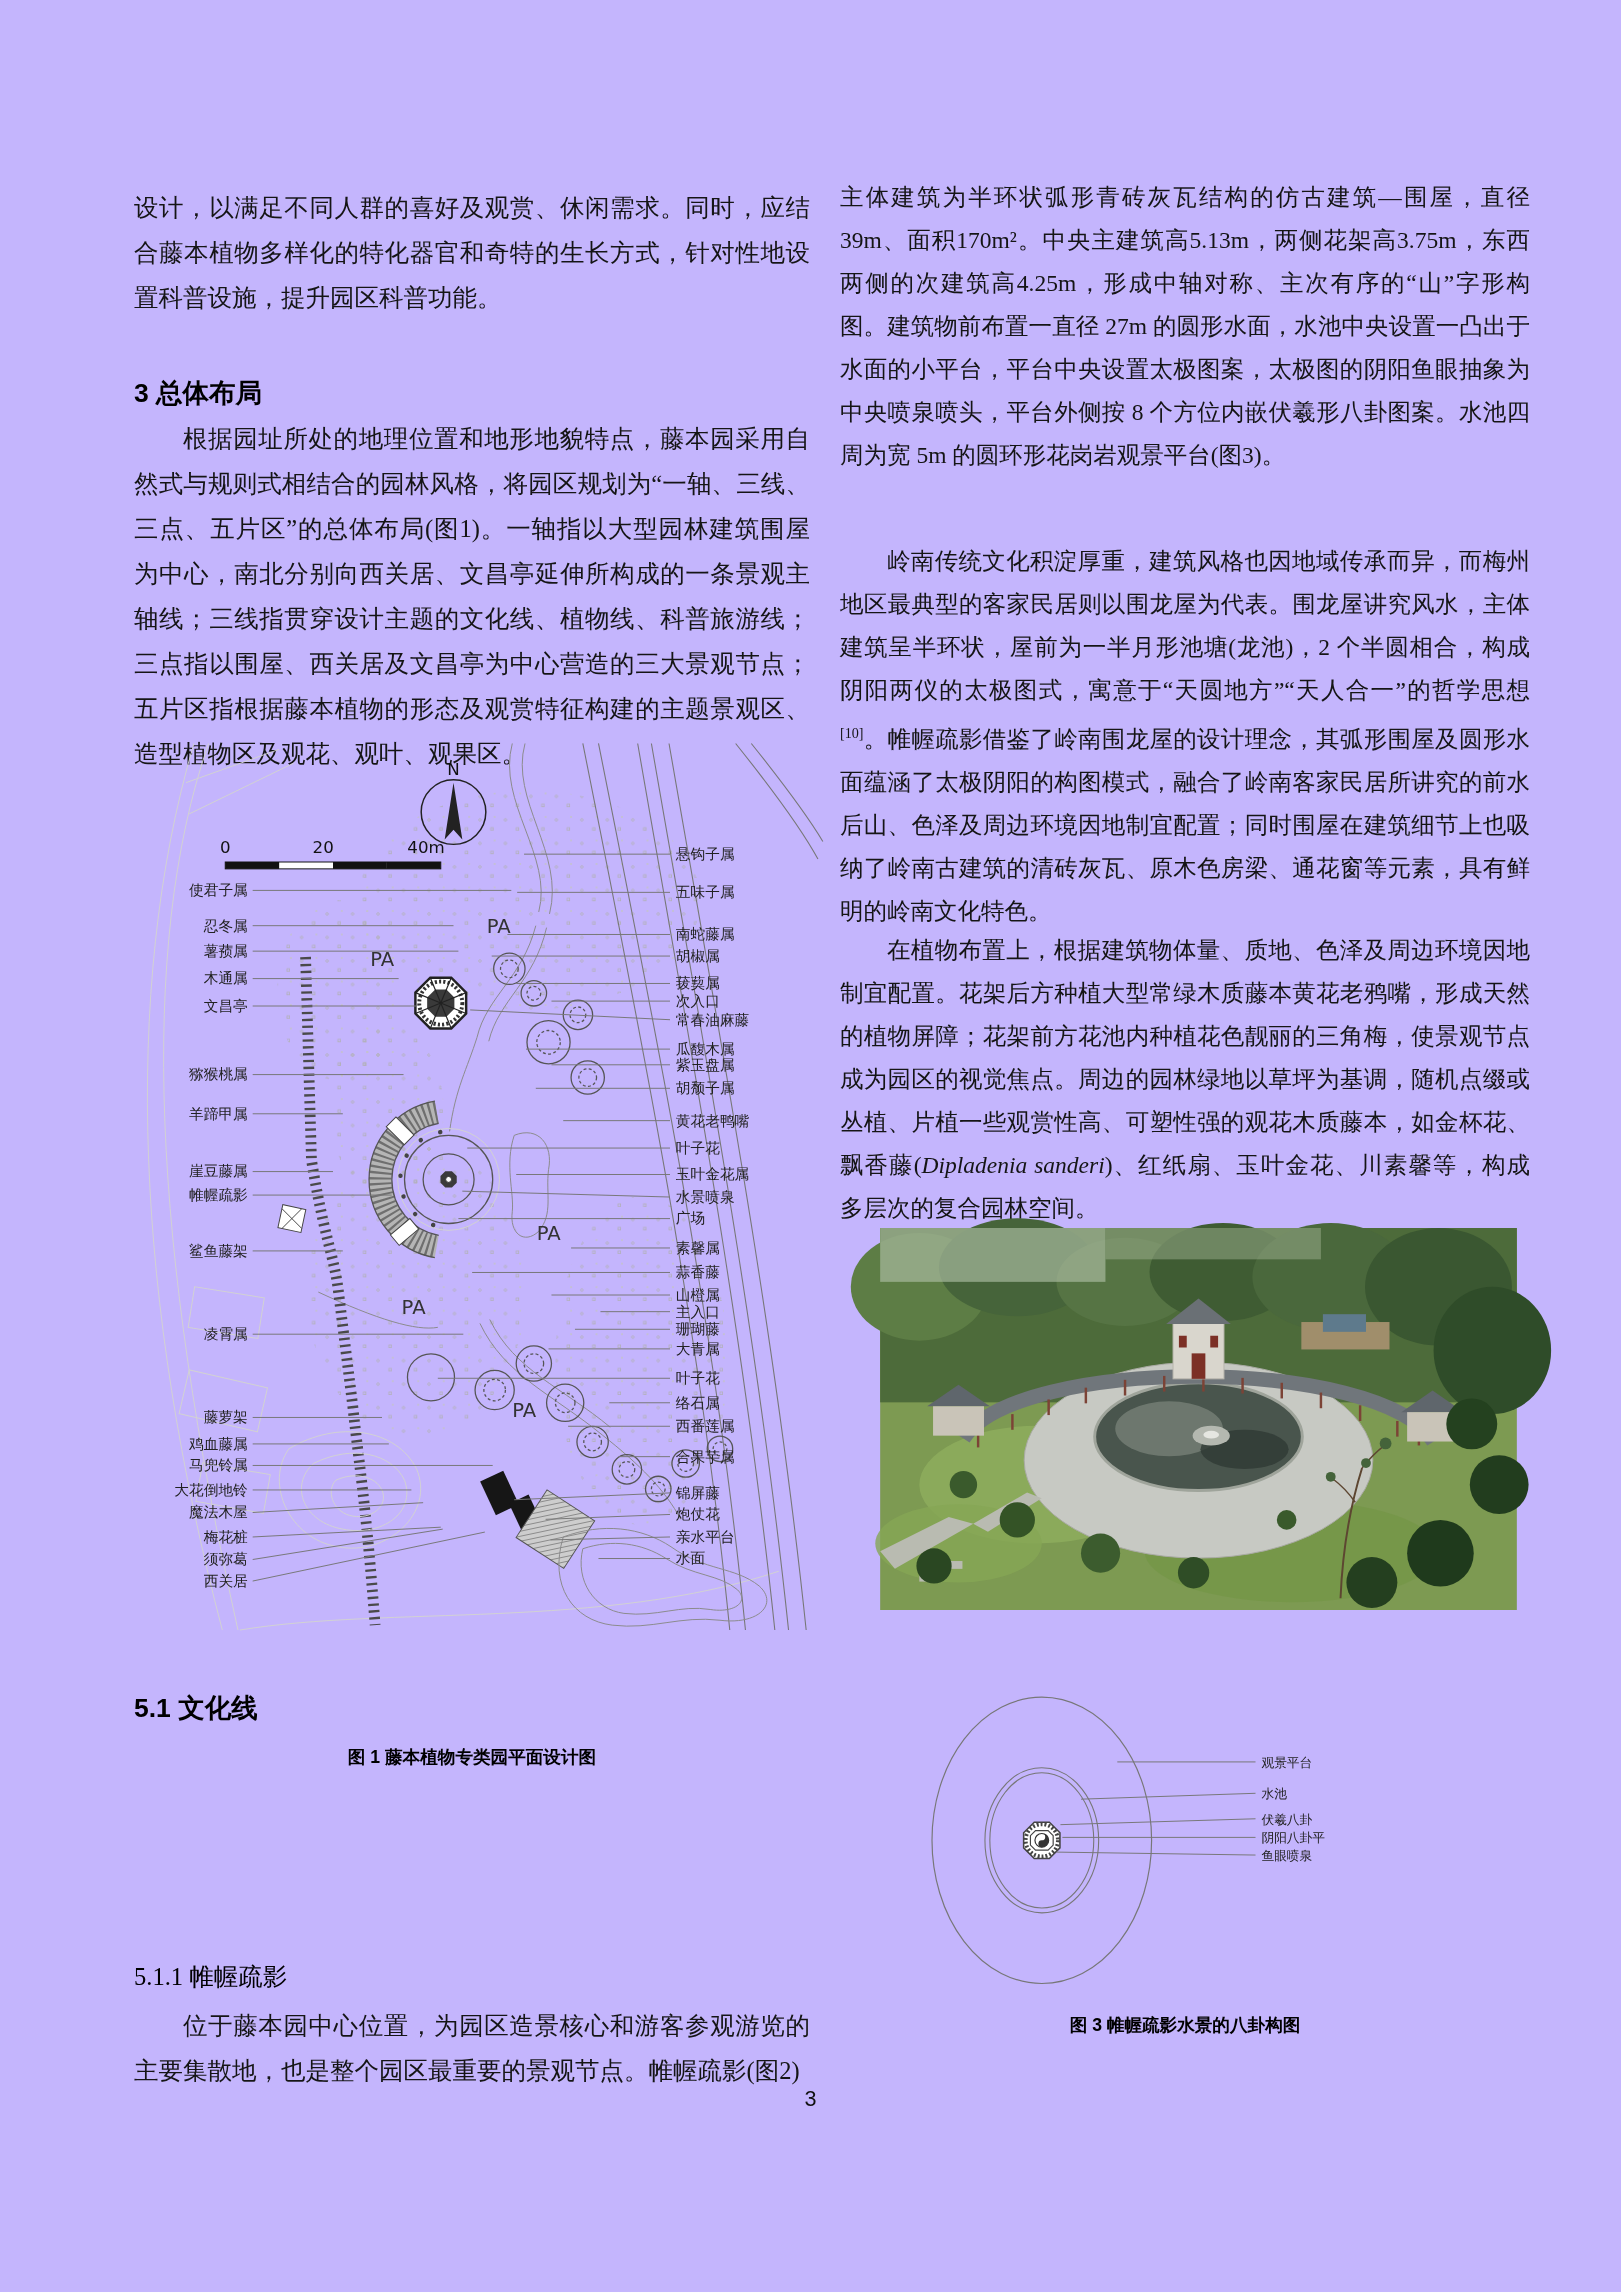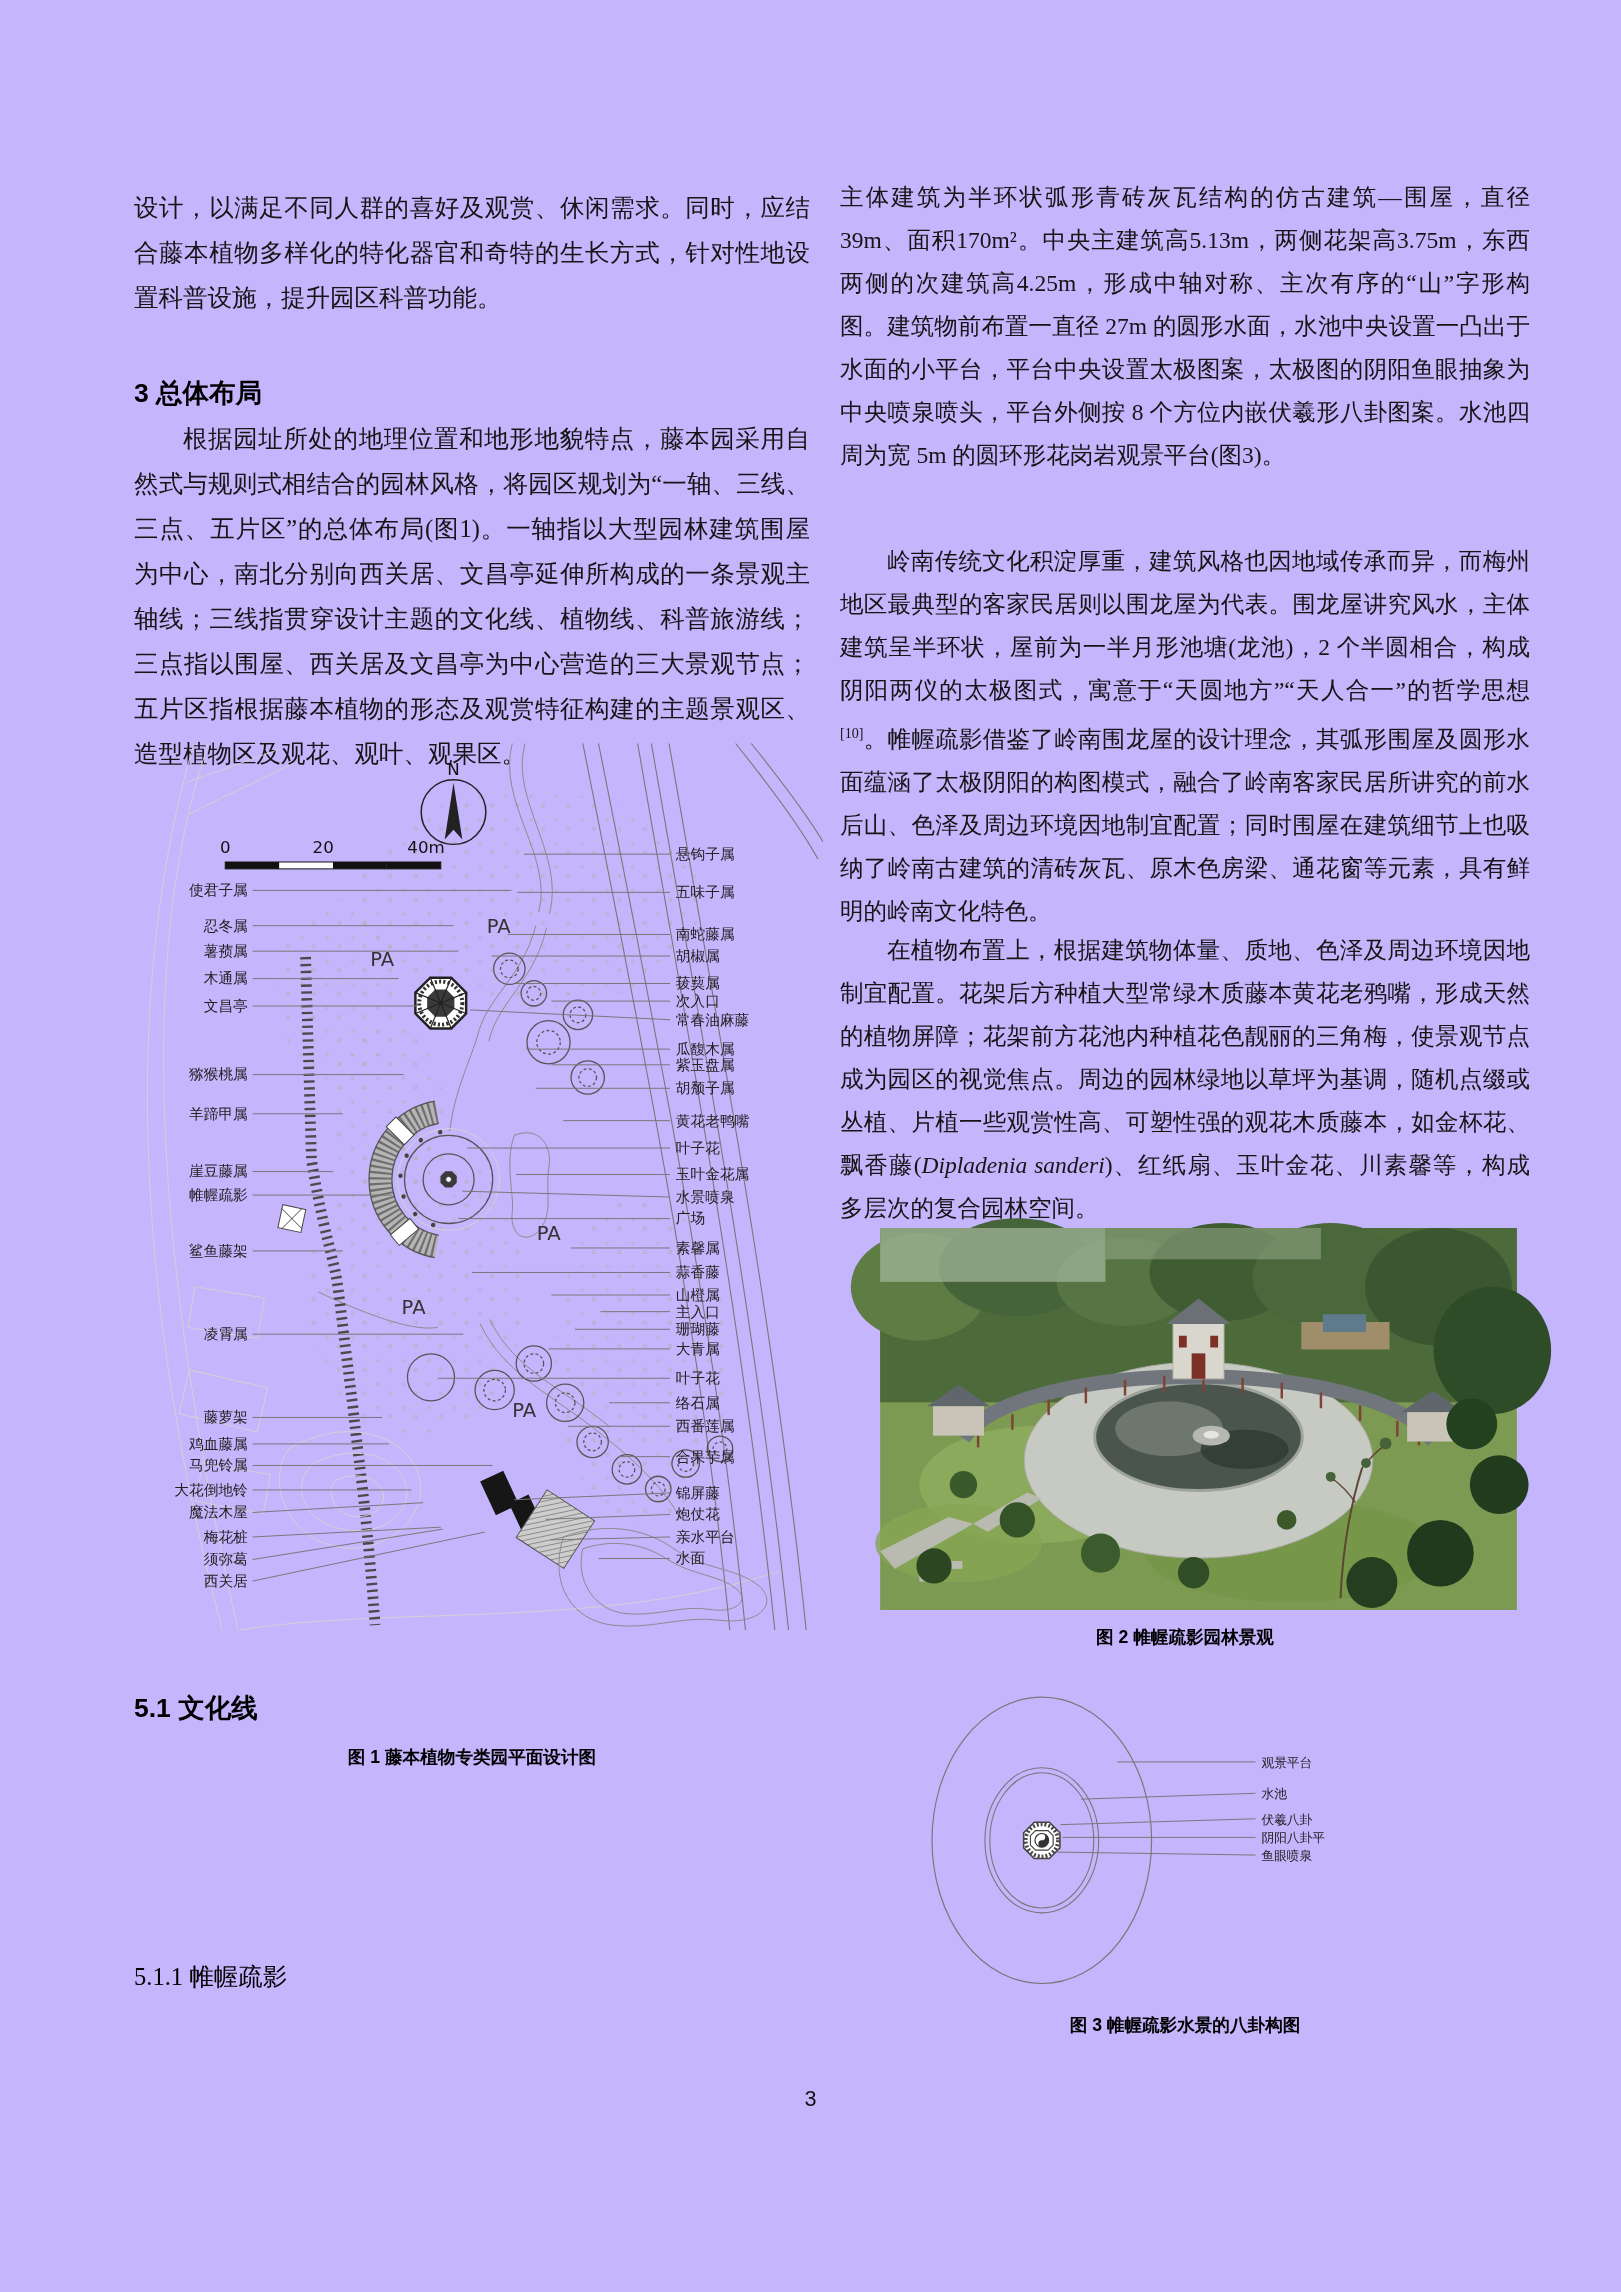--- a/index.html
+++ b/index.html
@@ -331,20 +331,21 @@
       </g>
   </svg>
 
   <div class="cap" style="left:134px;top:1745px;width:676px">图 1 藤本植物专类园平面设计图</div>
 
   <div class="h1x" style="left:134px;top:1690px">5.1 文化线</div>
 
 
   <div class="h2x" style="left:134px;top:1960px">5.1.1 帷幄疏影</div>
 
+  <div class="tb indent" style="left:134px;top:2003px;width:676px">位于藤本园中心位置，为园区造景核心和游客参观游览的主要集散地，也是整个园区最重要的景观节点。帷幄疏影(图2)</div>
 
   <div class="tb rcol" style="left:840px;top:176px;width:690px">主体建筑为半环状弧形青砖灰瓦结构的仿古建筑—围屋，直径39m、面积170m²。中央主建筑高5.13m，两侧花架高3.75m，东西两侧的次建筑高4.25m，形成中轴对称、主次有序的“山”字形构图。建筑物前布置一直径 27m 的圆形水面，水池中央设置一凸出于水面的小平台，平台中央设置太极图案，太极图的阴阳鱼眼抽象为中央喷泉喷头，平台外侧按 8 个方位内嵌伏羲形八卦图案。水池四周为宽 5m 的圆环形花岗岩观景平台(图3)。</div>
 
   <div class="tb rcol indent" style="left:840px;top:540px;width:690px">
     <span>岭南传统文化积淀厚重，建筑风格也因地域传承而异，而梅州地区最典型的客家民居则以围龙屋为代表。围龙屋讲究风水，主体建筑呈半环状，屋前为一半月形池塘(龙池)，2 个半圆相合，构成阴阳两仪的太极图式，寓意于“天圆地方”“天人合一”的哲学思想</span><sup>[10]</sup><span>。帷幄疏影借鉴了岭南围龙屋的设计理念，其弧形围屋及圆形水面蕴涵了太极阴阳的构图模式，融合了岭南客家民居所讲究的前水后山、色泽及周边环境因地制宜配置；同时围屋在建筑细节上也吸纳了岭南古建筑的清砖灰瓦、原木色房梁、通花窗等元素，具有鲜明的岭南文化特色。</span>
   </div>
 
   <div class="tb rcol indent" style="left:840px;top:929px;width:690px">
     <span>在植物布置上，根据建筑物体量、质地、色泽及周边环境因地制宜配置。花架后方种植大型常绿木质藤本黄花老鸦嘴，形成天然的植物屏障；花架前方花池内种植花色靓丽的三角梅，使景观节点成为园区的视觉焦点。周边的园林绿地以草坪为基调，随机点缀或丛植、片植一些观赏性高、可塑性强的观花木质藤本，如金杯花、飘香藤(</span><span class="it">Dipladenia sanderi</span><span>)、红纸扇、玉叶金花、川素馨等，构成多层次的复合园林空间。</span>
   </div>
@@ -425,21 +426,20 @@
       <circle cx="572" cy="332" r="34" fill="#1f3a1c"></circle>
         <circle cx="502" cy="362" r="26" fill="#243f1f"></circle>
       <path d="M470,378 C472,330 478,290 492,245" stroke="#5d4631" stroke-width="2" fill="none"></path>
       <path d="M492,245 C500,235 507,228 515,222 M485,280 C478,270 470,262 462,256" stroke="#5d4631" stroke-width="1.5" fill="none"></path>
       <circle cx="516" cy="220" r="6" fill="#44633a"></circle>
         <circle cx="460" cy="254" r="5" fill="#44633a"></circle>
       <circle cx="496" cy="240" r="5" fill="#44633a"></circle>
     </g>
   </svg>
 
-  <div class="cap" style="left:840px;top:1625px;width:690px">图 2 帷幄疏影园林景观</div>
 
   <svg style="left:882px;top:1656px" width="549" height="353" viewBox="0 0 560 360">
     <g>
       <ellipse cx="163" cy="188" rx="112" ry="146" fill="none" stroke="#777" stroke-width="1.2"></ellipse>
       <ellipse cx="163" cy="188" rx="58" ry="74" fill="none" stroke="#777" stroke-width="1.1"></ellipse>
       <ellipse cx="163" cy="188" rx="53" ry="69" fill="none" stroke="#777" stroke-width="1.1"></ellipse>
     </g>
     <g>
       <polygon points="181.5,180.3 170.7,169.5 155.3,169.5 144.5,180.3 144.5,195.7 155.3,206.5 170.7,206.5 181.5,195.7" fill="#fff" stroke="#444" stroke-width="1.6"></polygon>
       <circle cx="163" cy="188" r="16.5" fill="none" stroke="#444" stroke-width="4" stroke-dasharray="2 2"></circle>

